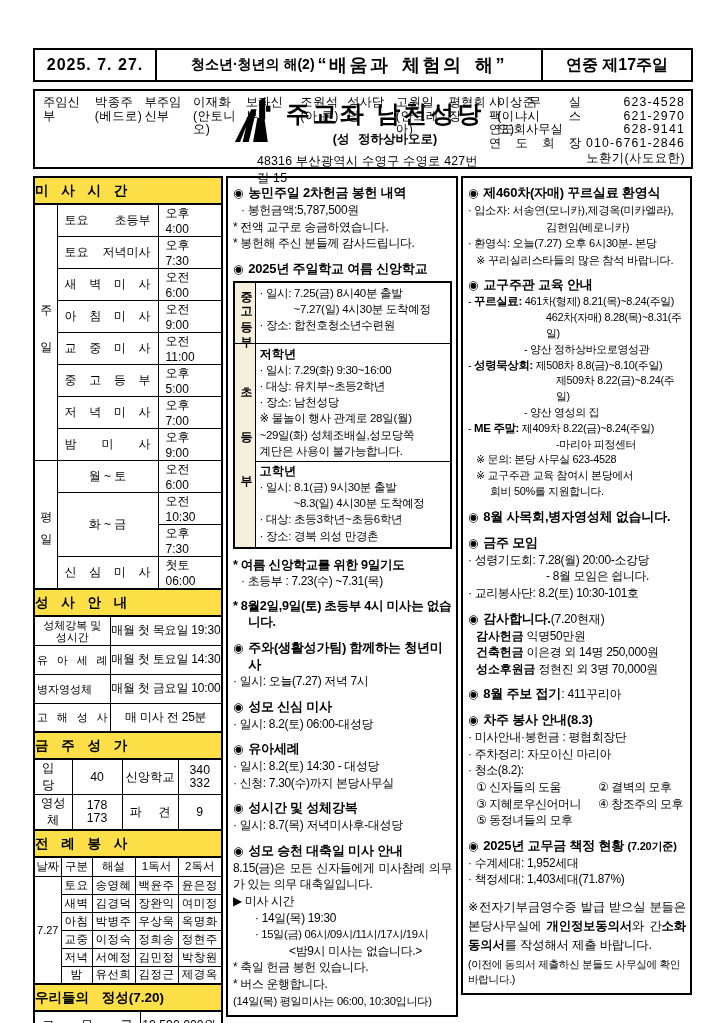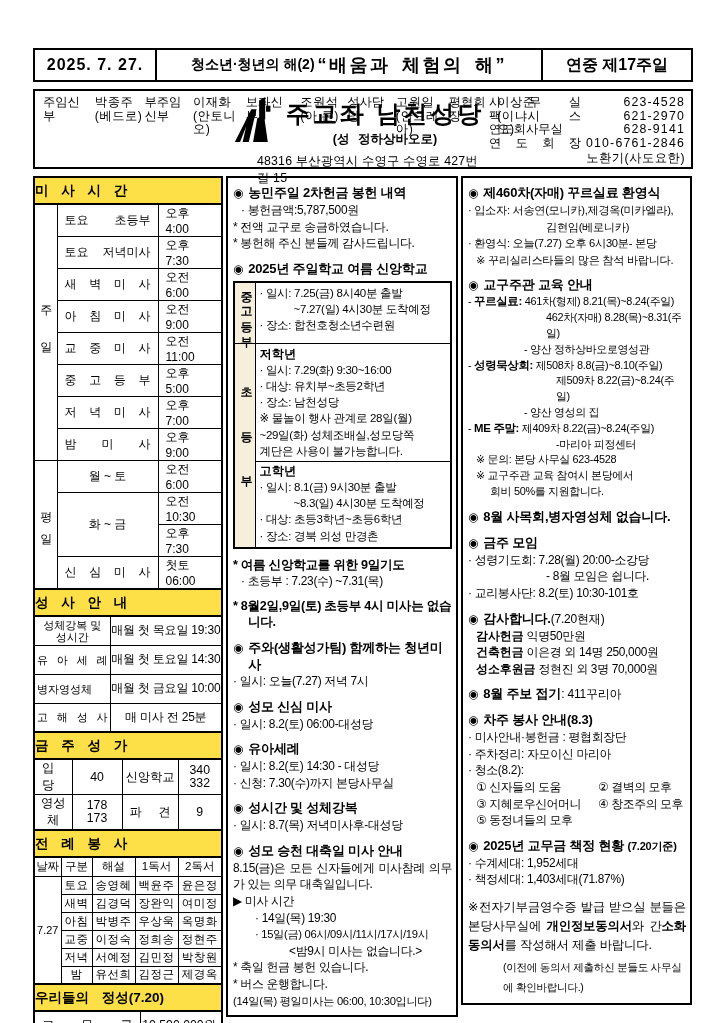--- a/index.html
+++ b/index.html
@@ -94,21 +94,21 @@
   .sub2 { border-top:1.5px solid #000; margin:2px -2px 0 -4px; padding:1px 2px 0 4px; }
 
   
   .edu .ln { font-size:10.9px; line-height:15.8px; letter-spacing:-0.3px; }
   .edu b { font-size:11.4px; }
   .thanks .ln b { letter-spacing:0; }
   .teams { display:grid; grid-template-columns:122px 1fr; padding-left:8px; }
   .teams .ln { letter-spacing:-0.4px; }
   .notice { margin-top:10px; }
   .notice p { font-size:12.4px; line-height:19px; text-align:justify; letter-spacing:-0.2px; }
-  .notice .foot { font-size:10.6px; line-height:20px; margin-top:2px; letter-spacing:-0.3px;margin-left:35px; }
+  .notice .foot { font-size:10.6px; line-height:15px; margin-top:2px; letter-spacing:-0.3px; }
 </style>
 </head>
 <body>
 
 <div class="page">
 
   <div class="masthead">
     <div class="seg mh-date">2025. 7. 27.</div>
     <div class="seg mh-theme">
       <span class="t1">청소년·청년의 해(2)</span>

